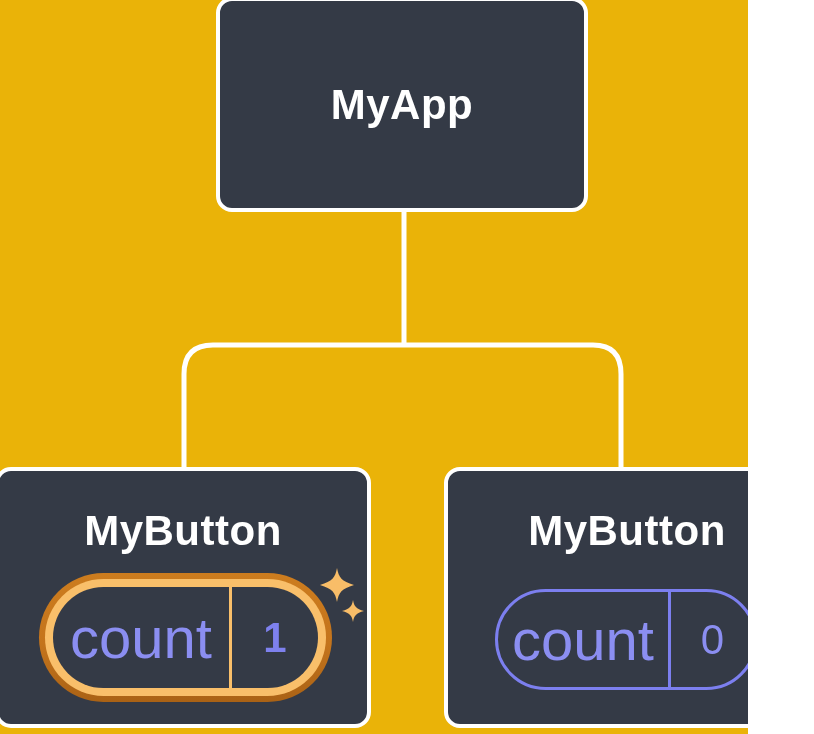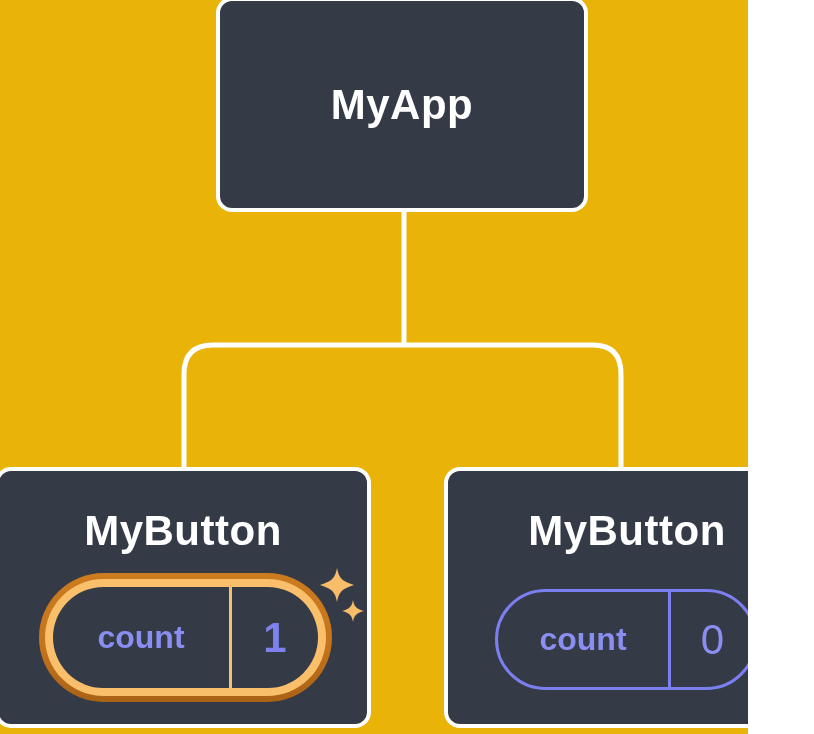--- a/index.html
+++ b/index.html
@@ -114,22 +114,22 @@
     background: #7C7FEF;
   }
   .pill-plain .sect-val {
     flex: 1;
     display: flex;
     align-items: center;
     justify-content: center;
   }
   .key-label {
     color: #8B8EF1;
-    font-size: 32px;
-    font-weight: 700;
+    font-size: 58px;
+    font-weight: 400;
   }
   .val-label {
     color: #8B8EF1;
     font-size: 42px;
     font-weight: 400;
   }
   .val-label.bold {
     color: #7E81EE;
     font-weight: 700;
   }

